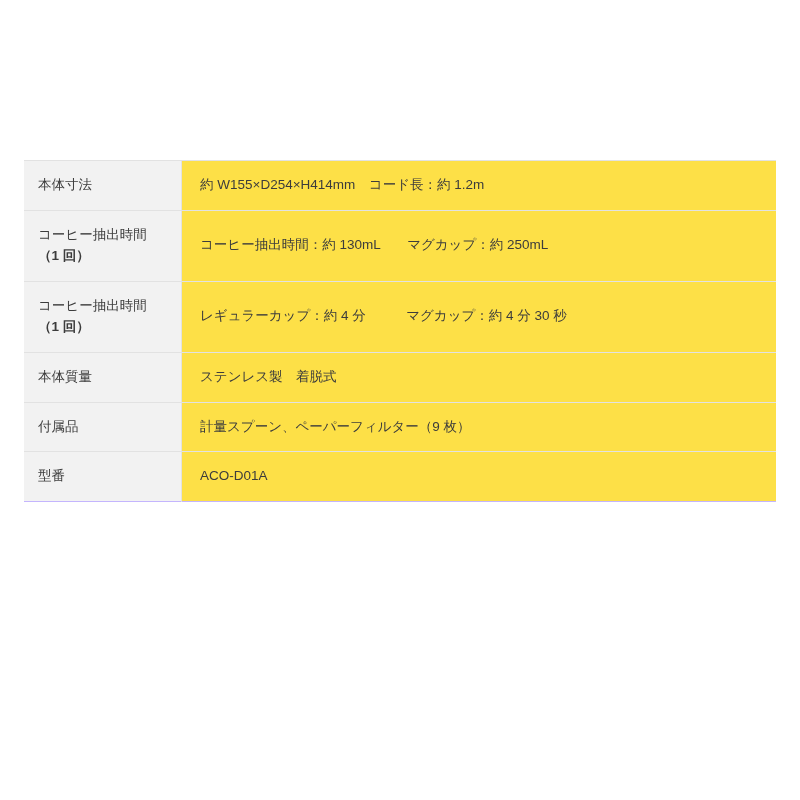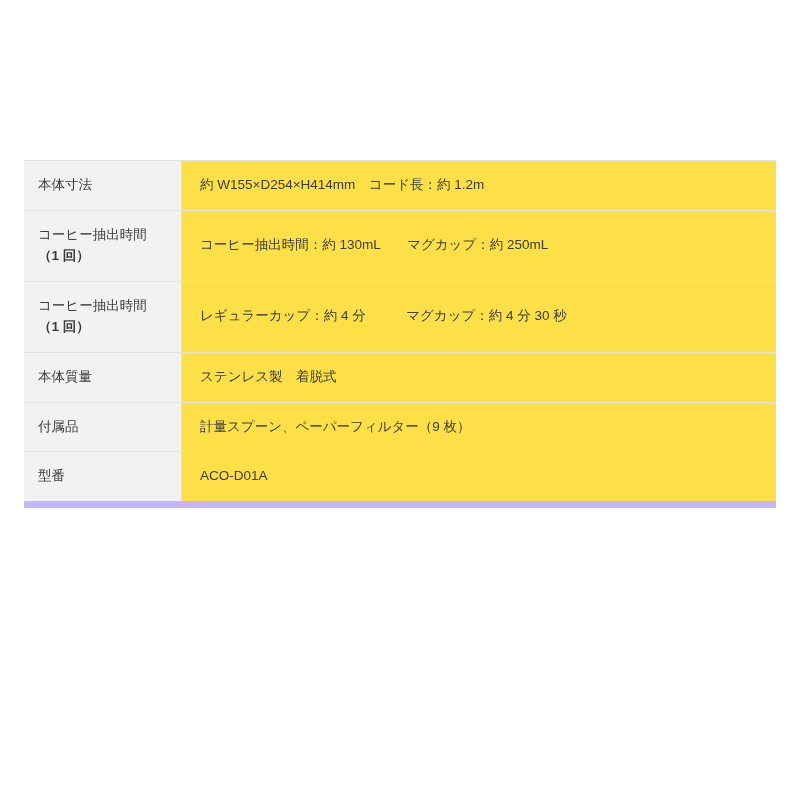--- a/index.html
+++ b/index.html
@@ -30,21 +30,21 @@
   table.spec-table {
     width: 100%;
     border-collapse: collapse;
     table-layout: fixed;
     font-size: 13.5px;
   }
   table.spec-table tr {
     border-top: 1px solid #e2e2e2;
   }
   table.spec-table tr:last-child {
-    border-bottom: 7px solid #c4b5fd;
+    border-bottom: 1px solid #c4b5fd;
   }
   table.spec-table th {
     width: 143px;
     background: #f2f2f2;
     text-align: left;
     font-weight: normal;
     vertical-align: middle;
     padding: 14px 0 14px 14px;
     color: #3c3c3c;
     line-height: 1.55;

